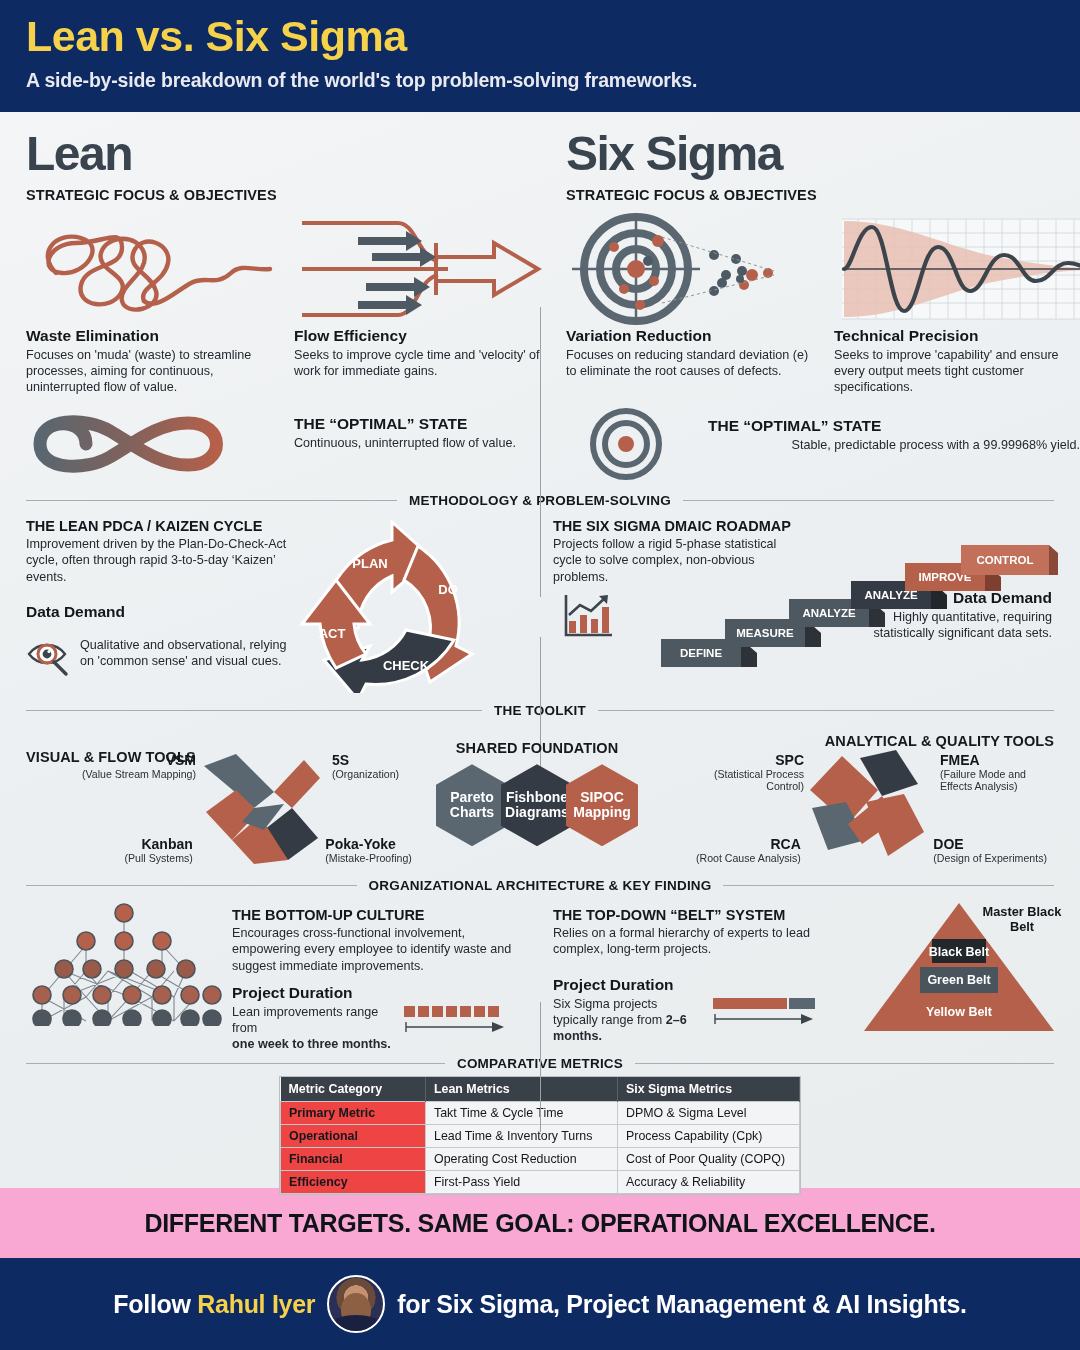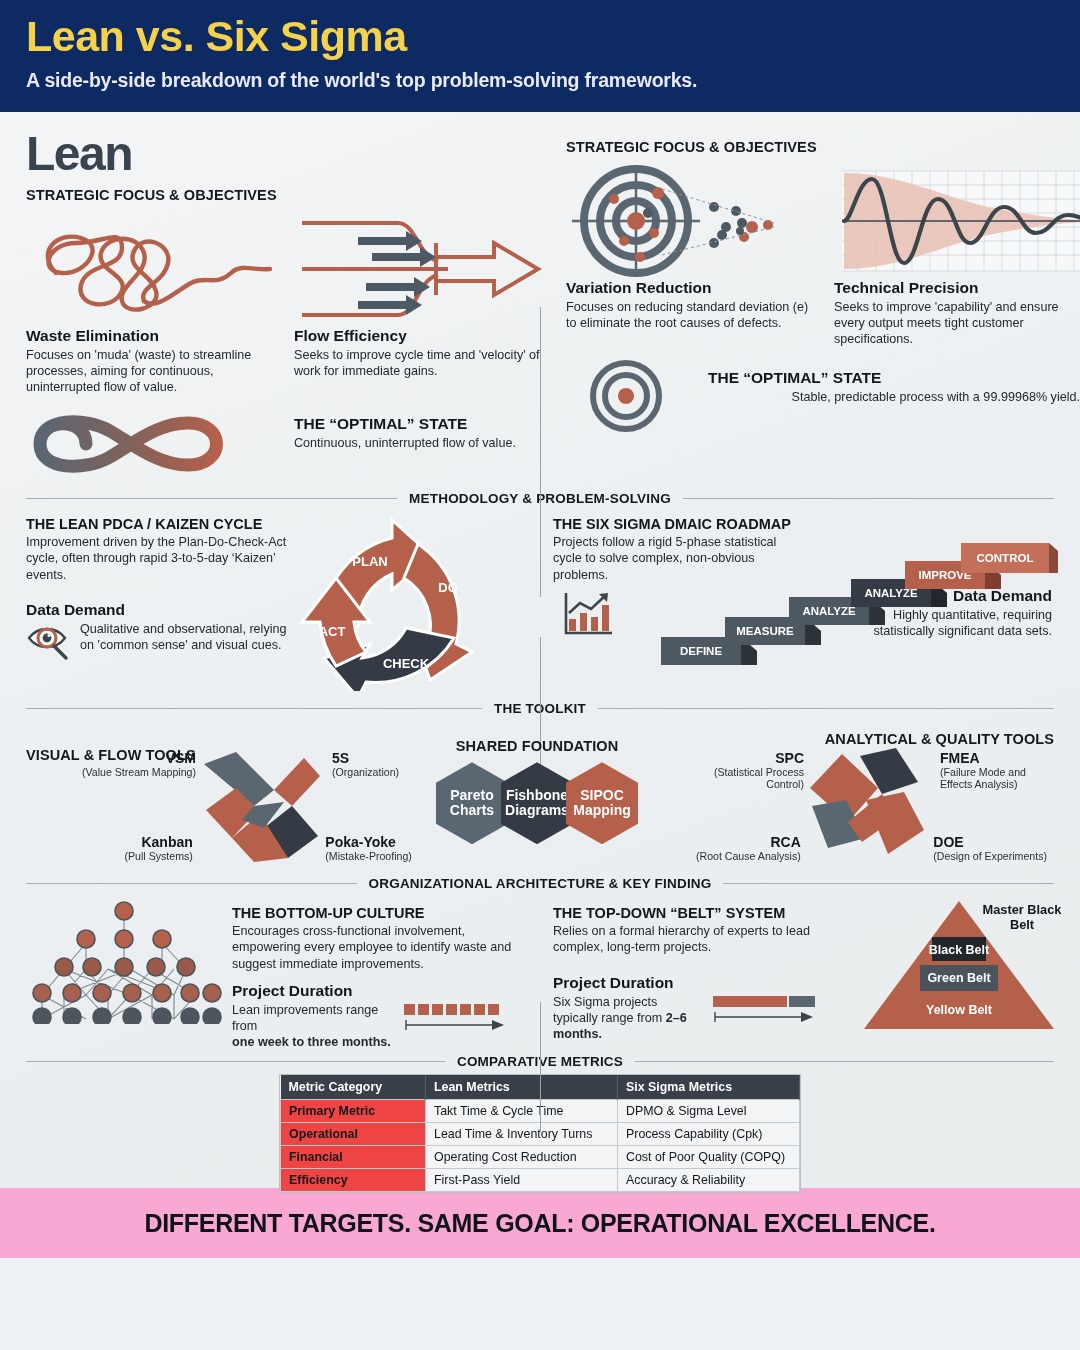--- a/index.html
+++ b/index.html
@@ -241,20 +241,21 @@
             </div>
           </div>
           <div style="padding-top:6px;">
             <h4 class="item-title">THE “OPTIMAL” STATE</h4>
             <p class="item-desc">Continuous, uninterrupted flow of value.</p>
           </div>
         </div>
       </div>
 
       <div class="col right">
+        <div class="brand">Six Sigma</div>
         <div class="sec-label">STRATEGIC FOCUS &amp; OBJECTIVES</div>
 
         <div class="pair" style="margin-top:10px;">
           <div>
             <div class="art">
               <svg width="250" height="112" viewBox="0 0 250 112">
                 <g fill="none" stroke="#5a6670">
                   <circle cx="70" cy="56" r="52" stroke-width="8"></circle>
                   <circle cx="70" cy="56" r="36" stroke-width="8"></circle>
                   <circle cx="70" cy="56" r="20" stroke-width="8"></circle>
@@ -348,21 +349,21 @@
 
     <div class="two-col" style="margin-top:10px;">
 
       <div class="col">
         <div style="display:flex;">
           <div style="width:270px;">
             <h4 class="item-title" style="font-size:14.5px;">THE LEAN PDCA / KAIZEN CYCLE</h4>
             <p class="item-desc">Improvement driven by the Plan-Do-Check-Act cycle, often through rapid 3-to-5-day ‘Kaizen’ events.</p>
 
             <h4 class="item-title" style="margin-top:18px;">Data Demand</h4>
-            <div style="display:flex; gap:8px; align-items:flex-start; margin-top:2px;">
+            <div style="display:flex; gap:8px; align-items:flex-start; margin-top:16px;">
               <div style="flex:none;">
                 <svg width="46" height="42" viewBox="0 0 46 42">
                   <path d="M3 17 C12 5 30 5 39 17 C30 29 12 29 3 17 Z" fill="#ffffff" stroke="#3c444c" stroke-width="2.4"></path>
                   <circle cx="21" cy="17" r="9" fill="none" stroke="#b5604a" stroke-width="3"></circle>
                   <circle cx="21" cy="17" r="4.4" fill="#3c444c"></circle>
                   <circle cx="23" cy="14.5" r="1.6" fill="#ffffff"></circle>
                   <line x1="28" y1="25" x2="40" y2="37" stroke="#3c444c" stroke-width="3.4" stroke-linecap="round"></line>
                 </svg>
               </div>
               <p class="item-desc">Qualitative and observational, relying on 'common sense' and visual cues.</p>
@@ -696,13 +697,24 @@
           <td>Accuracy &amp; Reliability</td>
         </tr>
       </tbody>
     </table>
   </div>
 
   <div class="banner">
     <div class="banner-text">DIFFERENT TARGETS. SAME GOAL: OPERATIONAL EXCELLENCE.</div>
   </div>
 
+  <div class="footer">
+    <div class="footer-text">
+      <span>Follow</span>
+      <span class="footer-name">Rahul Iyer</span>
+    </div>
+    <div class="avatar">
+      <div class="face"></div>
+      <div class="shirt"></div>
+    </div>
+    <div class="footer-text">for Six Sigma, Project Management &amp; AI Insights.</div>
+  </div>
 </div>
 
 </body></html>

